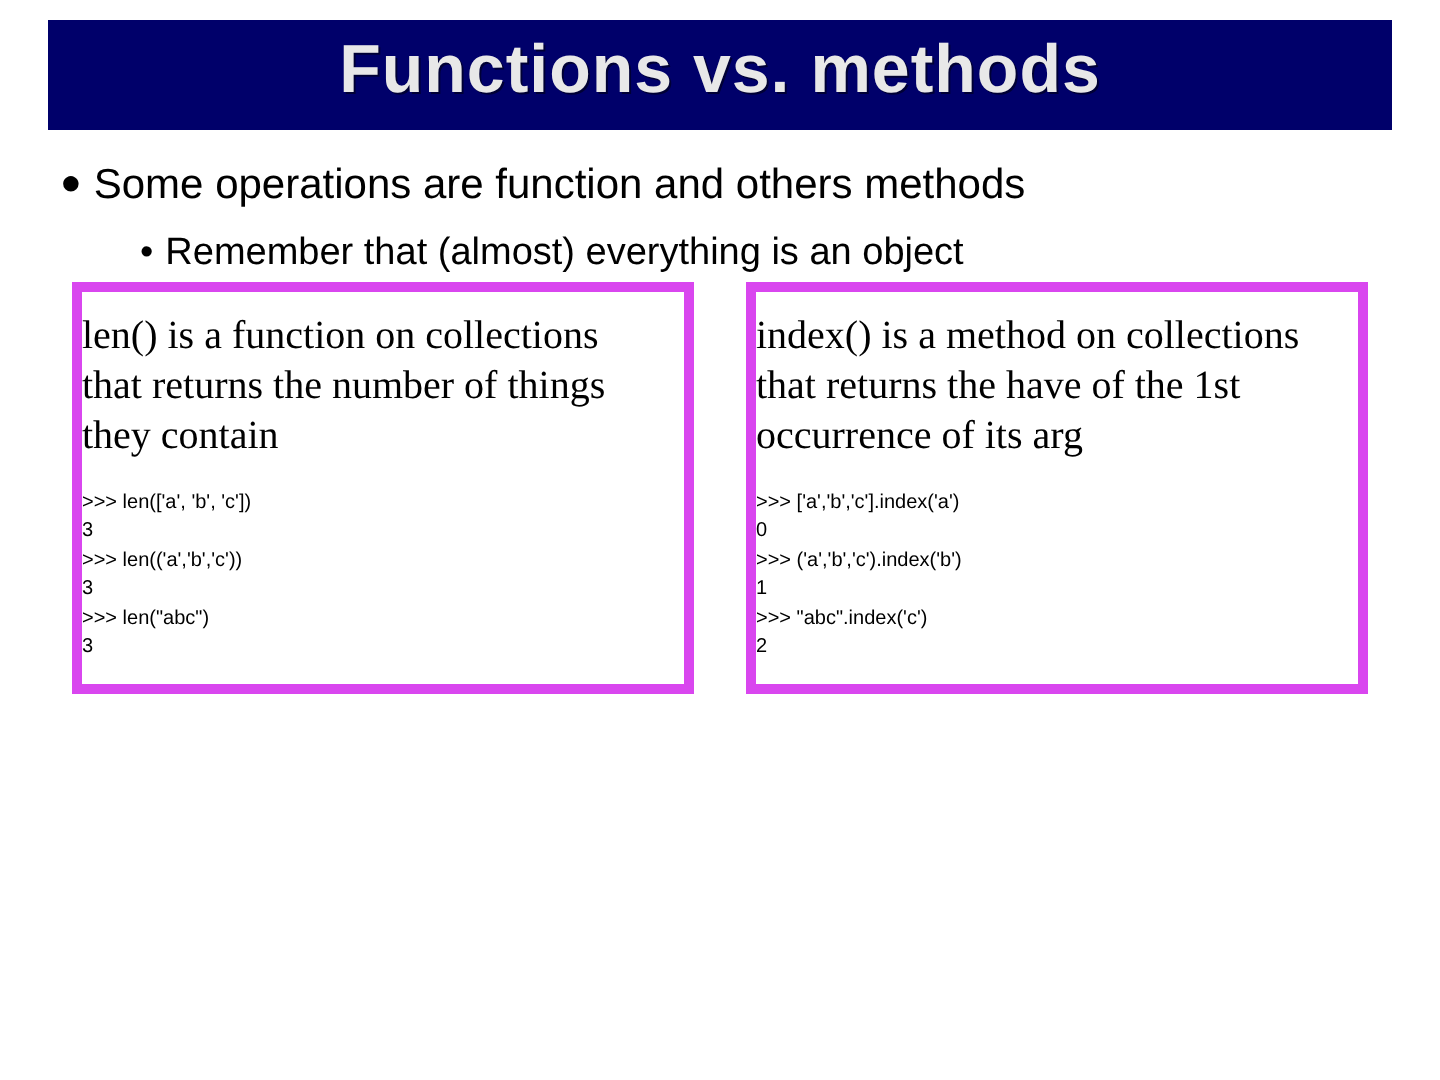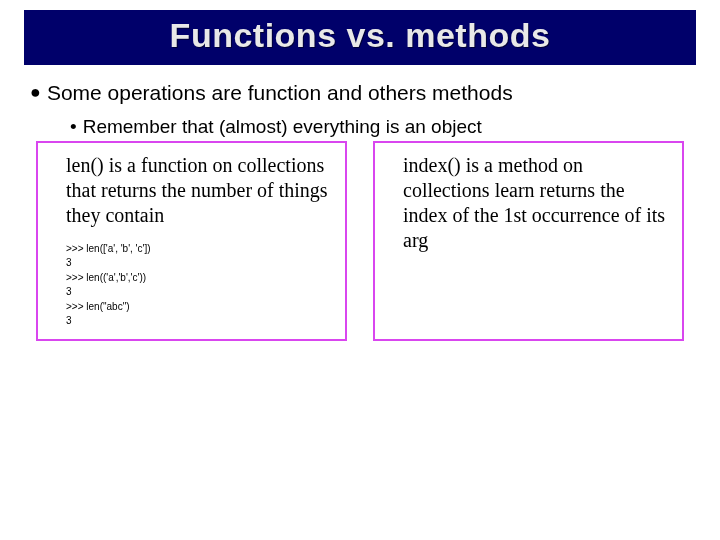--- a/index.html
+++ b/index.html
@@ -40,22 +40,22 @@
   }
   .sub-bullets li { list-style: none; margin-bottom: 2px; }
   .sub-bullets .sm-dot { margin-right: 6px; }
   .columns {
     display: flex;
     gap: 26px;
     padding: 0 12px;
   }
   .col {
     flex: 1;
-    border: 2px solid #d946ef;
-    padding: 10px 12px 10px 28px;
+    border: 5px solid #d946ef;
+    padding: 10px 12px 10px 0;
   }
   .col .heading {
     font-family: Georgia, 'Times New Roman', serif;
     font-size: 20px;
     line-height: 1.25;
     margin-bottom: 14px;
   }
   .col .code {
     font-family: Arial, Helvetica, sans-serif;
     font-size: 10px;
@@ -82,15 +82,21 @@
   <div class="col">
     <div class="heading">len() is a function on collections that returns the number of things they contain</div>
     <div class="code">&gt;&gt;&gt; len(['a', 'b', 'c'])
 3
 &gt;&gt;&gt; len(('a','b','c'))
 3
 &gt;&gt;&gt; len("abc")
 3</div>
   </div>
   <div class="col">
-    <div class="heading">index() is a method on collections learn returns the index of the 1st occurrence of its arg</div>
+    <div class="heading">index() is a method on collections that returns the have of the 1st occurrence of its arg</div>
+    <div class="code">&gt;&gt;&gt; ['a','b','c'].index('a')
+0
+&gt;&gt;&gt; ('a','b','c').index('b')
+1
+&gt;&gt;&gt; "abc".index('c')
+2</div>
   </div>
 </div>
 
 </body></html>

